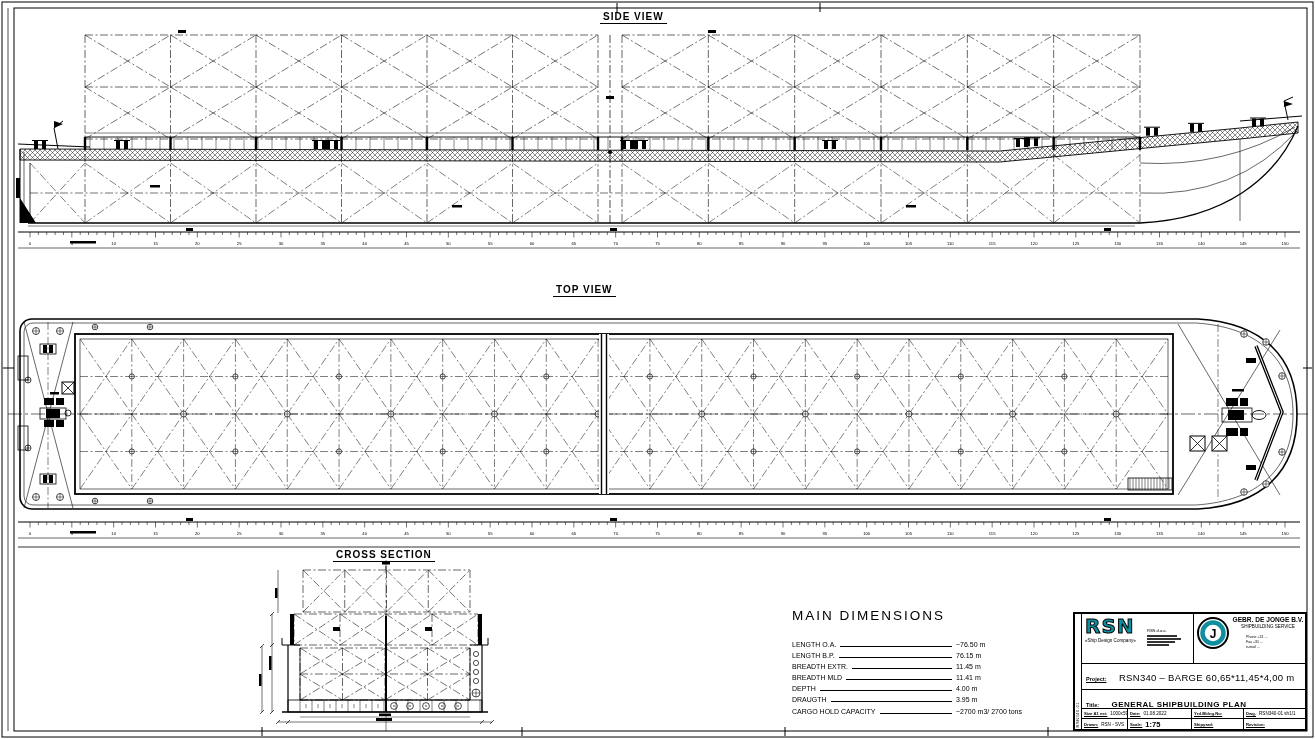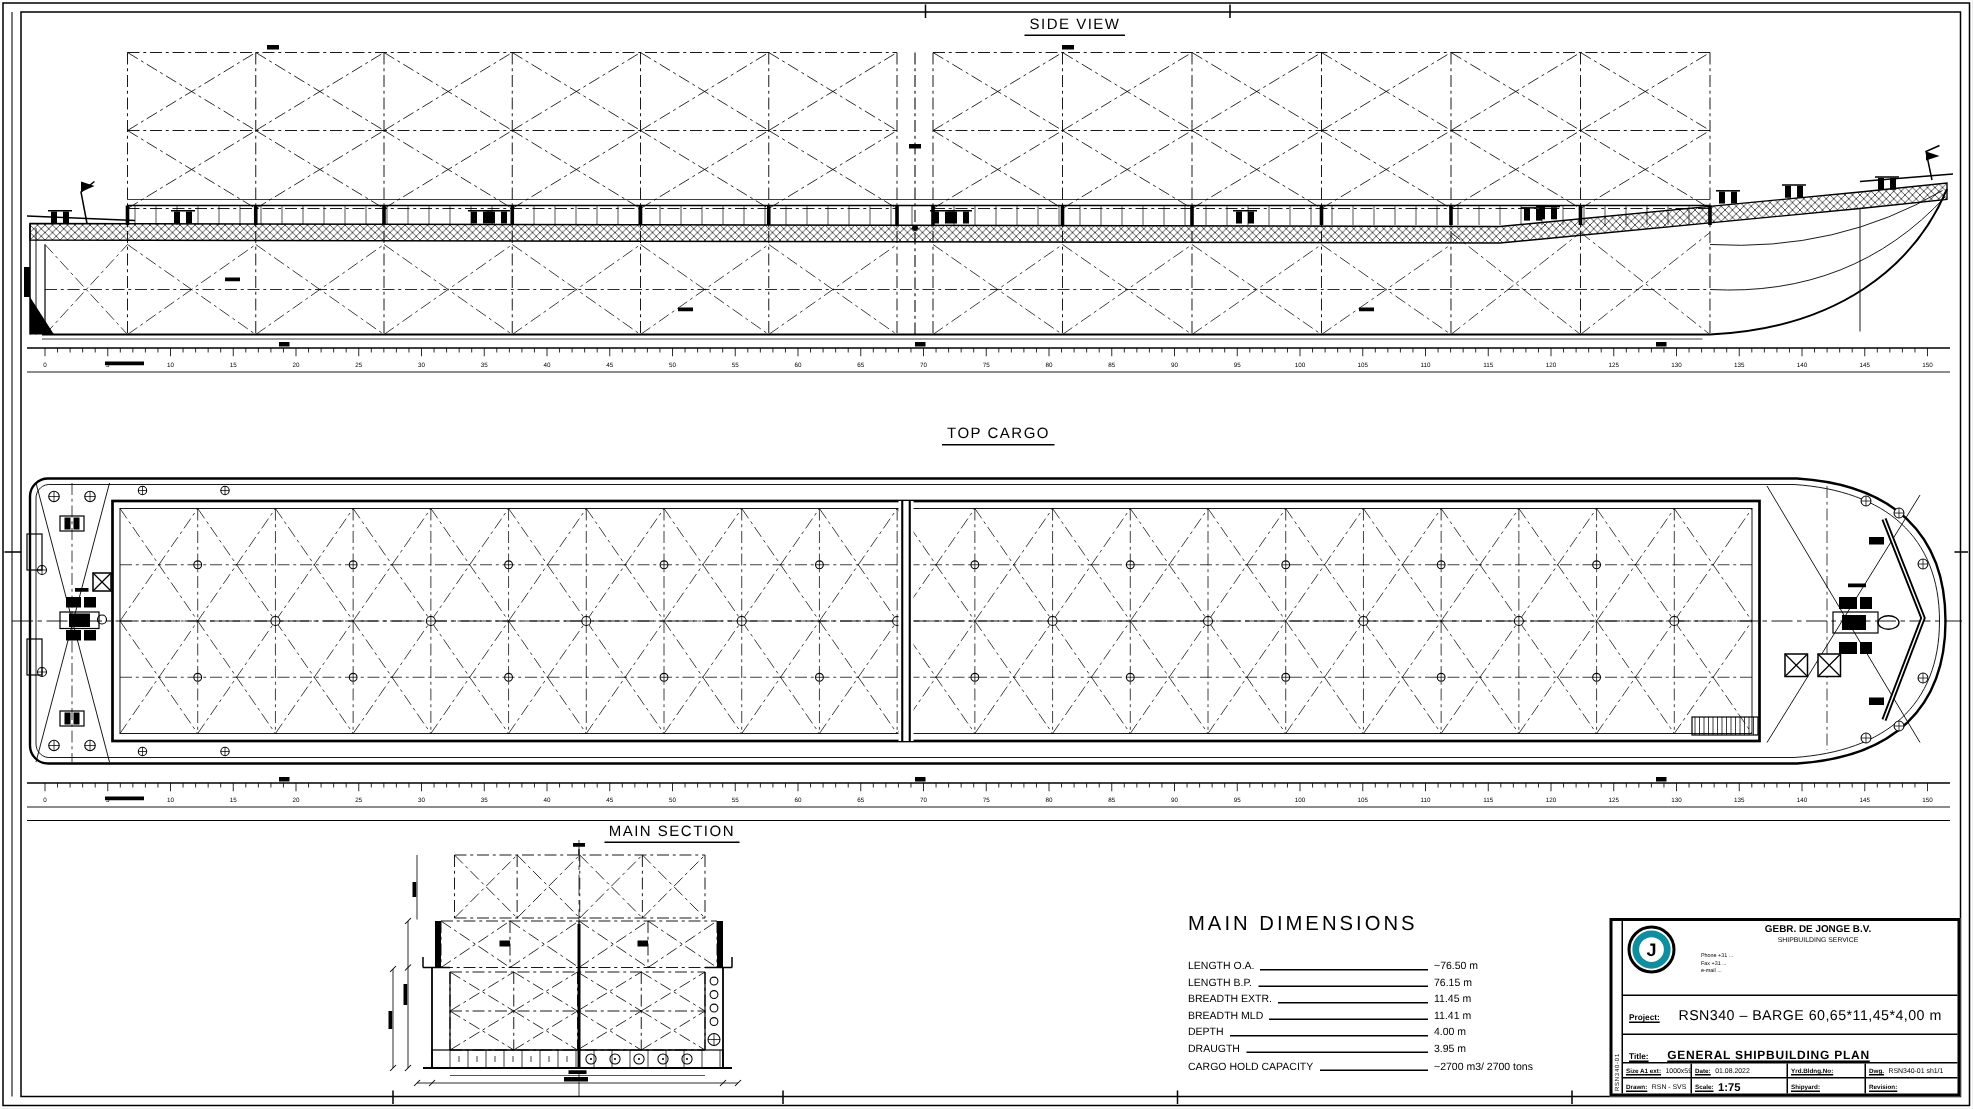--- a/index.html
+++ b/index.html
@@ -1,20 +1,20 @@
 <!DOCTYPE html>
 <html><head>
 <meta charset="utf-8">
 <style>
   html,body{margin:0;padding:0;background:#e8e8e8;}
   #sheet{position:relative;width:1315px;height:739px;background:#ffffff;overflow:hidden;
          font-family:"Liberation Sans",sans-serif;color:#000;}
   #cad{position:absolute;left:0;top:0;}
   #cad text{font-family:"Liberation Sans",sans-serif;fill:#000;}
-  .lbl{position:absolute;text-align:right;font-size:10px;letter-spacing:1px;font-weight:normal;}
+  .lbl{position:absolute;text-align:left;font-size:10px;letter-spacing:1px;font-weight:bold;}
   .lbl span{border-bottom:1px solid #000;padding:0 3px 1px 3px;}
   
   #maindims{position:absolute;left:792px;top:608px;width:252px;}
   #maindims .mdtitle{font-size:13.5px;letter-spacing:2px;margin-bottom:18px;}
   .mdrow{display:flex;align-items:flex-end;font-size:7px;line-height:1;margin-bottom:4.1px;white-space:nowrap;}
   .mdlead{flex:1;border-bottom:0.8px solid #000;margin:0 4px 1px 4px;height:1px;min-width:10px;}
   .mdval{width:88px;}
   
   #tblock{position:absolute;left:1073px;top:612px;width:234px;height:119px;border:2px solid #000;box-sizing:border-box;background:#fff;}
   #tb-strip{position:absolute;left:0;top:0;width:7px;height:115px;border-right:1px solid #000;box-sizing:border-box;overflow:hidden;}
@@ -1160,22 +1160,22 @@
         <line x1="262" y1="646" x2="262" y2="712" stroke="#000" stroke-width="0.55"></line>
         <line x1="260" y1="648" x2="264" y2="644" stroke="#000" stroke-width="0.7"></line>
         <line x1="260" y1="714" x2="264" y2="710" stroke="#000" stroke-width="0.7"></line>
         <rect x="259" y="674" width="2.5" height="12" fill="#000"></rect>
         <line x1="278" y1="570" x2="278" y2="613" stroke="#000" stroke-width="0.55"></line>
         <rect x="275" y="588" width="2.5" height="10" fill="#000"></rect>
       </g>
     </svg>
 
   <div class="lbl" style="left:600px;top:11px;width:150px"><span>SIDE VIEW</span></div>
-  <div class="lbl" style="left:553px;top:284px;width:150px"><span>TOP CARGO</span></div>
-  <div class="lbl" style="left:333px;top:549px;width:160px"><span>MAIN SECTION</span></div>
+  <div class="lbl" style="left:553px;top:284px;width:150px"><span>TOP VIEW</span></div>
+  <div class="lbl" style="left:333px;top:549px;width:160px"><span>CROSS SECTION</span></div>
 
   <div id="maindims">
     <div class="mdtitle">MAIN DIMENSIONS</div>
     <div class="mdrow">
         <span>LENGTH O.A.</span>
         <span class="mdlead"></span>
         <span class="mdval">~76.50 m</span>
       </div>
     <div class="mdrow">
         <span>LENGTH B.P.</span>
@@ -1208,20 +1208,35 @@
         <span class="mdval">~2700 m3/ 2700 tons</span>
       </div>
   </div>
 
   <div id="tblock">
     <div id="tb-strip">
       <span>RSN340-01</span>
     </div>
     <div id="tb-main">
       <div id="tb-logos" class="tbrow">
+        <div id="tb-cellA">
+          <div class="rsnlogo">
+            <div class="rsntxt">RSN</div>
+            <div class="rsntag">«Ship Design Company»</div>
+          </div>
+          <div class="rsninfo">
+            <div>RSN d.o.o.</div>
+            <div class="bars">
+              <div style="width:30px"></div>
+                <div style="width:34px"></div>
+              <div style="width:28px"></div>
+                <div style="width:22px"></div>
+            </div>
+          </div>
+        </div>
         <div id="tb-cellB">
           <svg width="34" height="34">
             <circle cx="17" cy="17" r="15" fill="#fff" stroke="#000" stroke-width="2"></circle>
             <circle cx="17" cy="17" r="10.5" fill="none" stroke="#0e8e9f" stroke-width="4.5"></circle>
             <text x="17" y="21.5" text-anchor="middle" font-size="12" font-weight="bold" fill="#000">J</text>
           </svg>
           <div class="gdj">
             <div class="gdjname">GEBR. DE JONGE B.V.</div>
             <div class="gdjsub">SHIPBUILDING SERVICE</div>
             <div class="gdjcontact">

